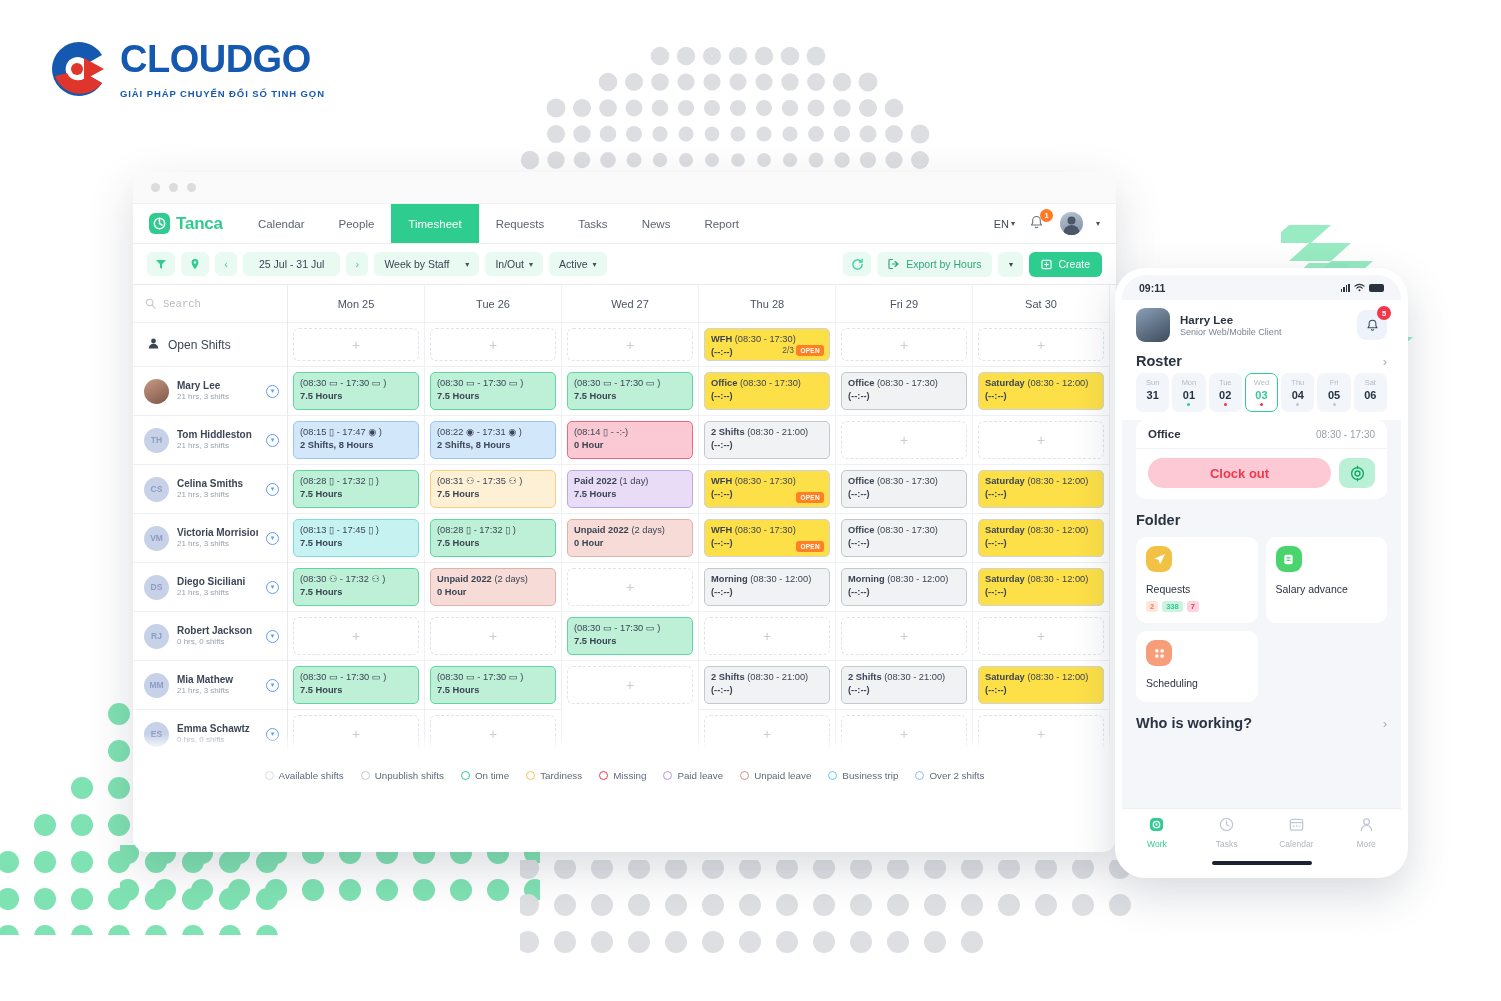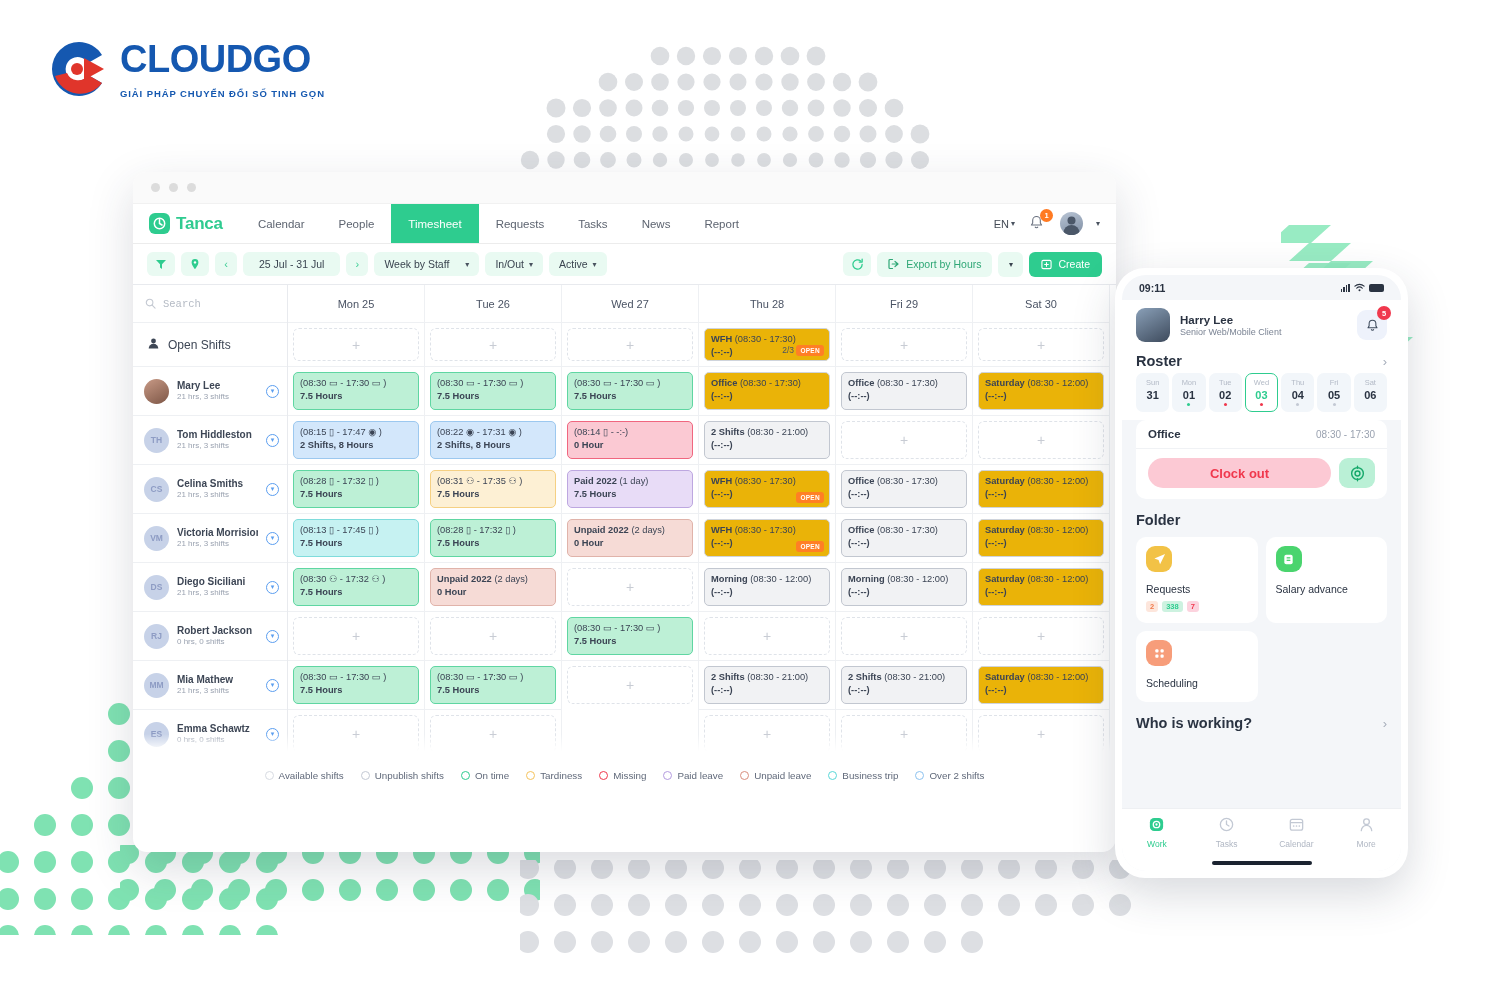--- a/index.html
+++ b/index.html
@@ -166,21 +166,21 @@
     display: flex; align-items: center; justify-content: center;
     color: #c8ccd4; font-size: 14px;
   }
   .chip.ontime   { background: #bdf0d6; border: 1px solid #5fd6a2; }
   .chip.over2    { background: #d3e7fb; border: 1px solid #9cc8ef; }
   .chip.missing  { background: #fbc9d3; border: 1px solid #f0667f; }
   .chip.tardy    { background: #fdf0d4; border: 1px solid #f5d083; }
   .chip.biztrip  { background: #c6f2f2; border: 1px solid #7fdcdc; }
   .chip.paid     { background: #e8dcf7; border: 1px solid #bda7e0; }
   .chip.unpaid   { background: #f6dbd6; border: 1px solid #e0b3aa; }
-  .chip.plain    { background: #eab308; border: 1px solid #cfd4dc; }
+  .chip.plain    { background: #fde047; border: 1px solid #cfd4dc; }
   .chip.plaing   { background: #f1f2f4; border: 1px solid #c2c7d0; }
   .badge-open {
     position: absolute; right: 5px; bottom: 4px; background: #ff7f25; color: #fff;
     font-size: 6.5px; font-weight: bold; padding: 1px 4px; border-radius: 3px;
     letter-spacing: 0.3px;
   }
   .frac { position: absolute; right: 35px; bottom: 4px; font-size: 8.5px; color: #4a5364; }
 
   #grid-fade {
     position: absolute; left: 0; right: 0; bottom: 0; height: 24px;

